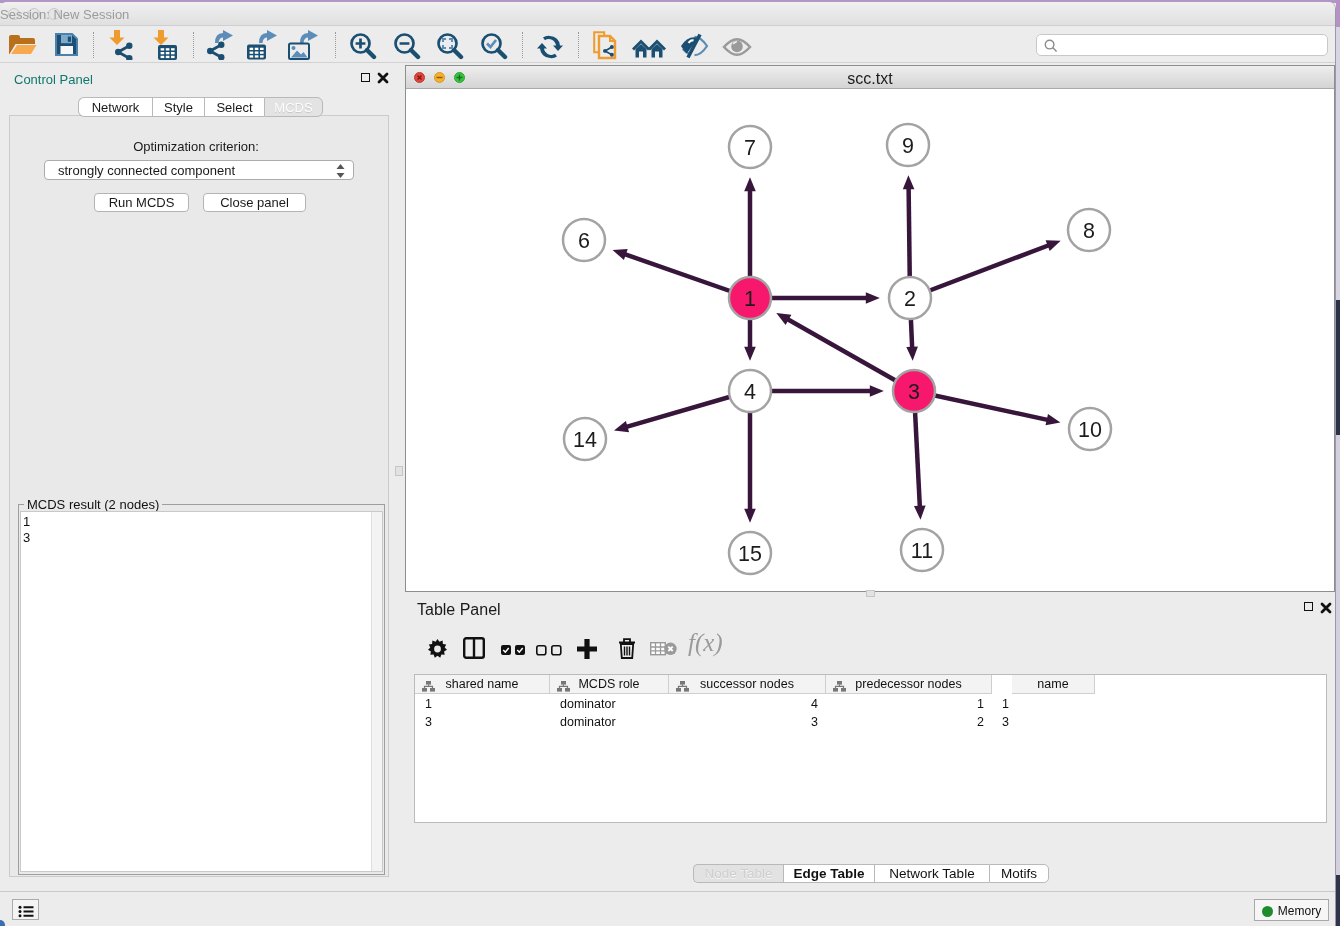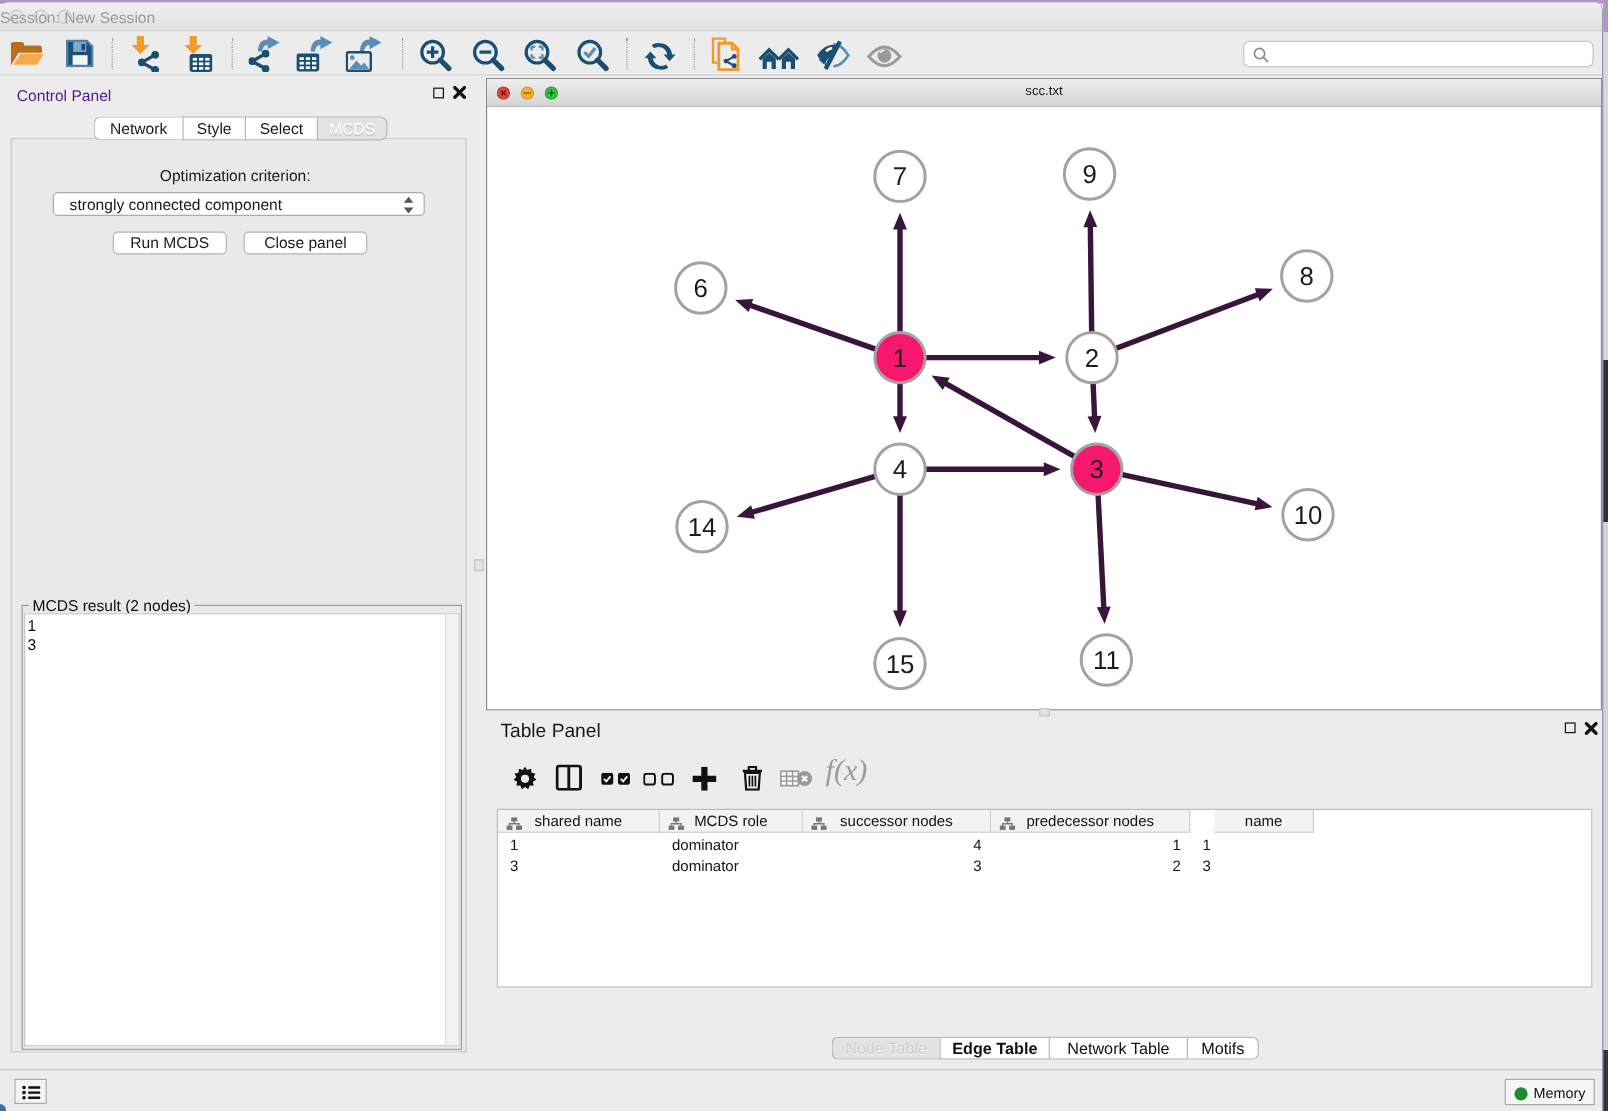--- a/index.html
+++ b/index.html
@@ -9,30 +9,30 @@
 #win{left:0;top:2px;width:1336px;height:924px;background:#ececec;border-top-left-radius:7px;border-top-right-radius:7px;overflow:hidden;border-right:1px solid #9a97ad}
 #titlebar{left:0;top:0;width:1336px;height:24px;background:linear-gradient(#f0f0f0,#e0e0e0);border-bottom:1px solid #cfcfcf}
 .tl{width:12px;height:12px;border-radius:50%;background:#e6e6e6;border:1px solid #c9c9c9;position:absolute;top:6px}
 #titletext{width:100%;text-align:left;top:5px;color:#9b9b9b;font-size:13px}
 #toolbar{left:0;top:25px;width:1336px;height:36px;background:#ececec;border-bottom:1px solid #d2d2d2}
 .sep{position:absolute;top:5px;height:26px;width:1px;border-left:1px dotted #9a9a9a}
 .ticon{position:absolute;top:4px}
 #searchbox{left:1036px;top:7px;width:292px;height:22px;background:#fff;border:1px solid #c8c8c8;border-radius:5px}
 
 #cpanel{left:0;top:61px;width:392px;height:827px;background:#ececec}
-#cphead{left:14px;top:9px;font-size:13px;color:#4c1d95}
+#cphead{left:14px;top:9px;font-size:13px;color:#0f766e}
 #cpbody2{left:9px;top:52px;width:380px;height:762px;background:#e9e9e9;border:1px solid #cbcbcb}
 .tab{position:absolute;top:34px;height:20px;background:#fff;border:1px solid #b9b9b9;border-right:none;color:#1a1a1a;font-size:13px;text-align:center;line-height:19px}
 .tabsel{background:#e3e3e3;color:#fdfdfd;text-shadow:0 1px 0 #cacaca}
 .btn{position:absolute;height:19px;background:#fff;border:1px solid #b4b4b4;border-radius:4px;font-size:13px;color:#1a1a1a;text-align:center;line-height:17px}
 
 #netwin{left:405px;top:63px;width:930px;height:527px;background:#fff;border:1px solid #8e8e8e}
 #nettitle{left:0;top:0;width:928px;height:23px;background:linear-gradient(#eeeeee,#d4d4d4);border-bottom:1px solid #aaaaaa}
 .tl2{width:11px;height:11px;border-radius:50%;position:absolute;top:6px}
-#nettext{width:100%;text-align:center;top:4px;color:#1c1c1c;font-size:11px}
+#nettext{width:100%;text-align:center;top:4px;color:#1c1c1c;font-size:16px}
 
 #tpanel{left:405px;top:596px;width:931px;height:292px;background:#ececec}
 #tphead{left:12px;top:3px;font-size:16px;color:#1a1a1a}
 #ttable{left:9px;top:76px;width:913px;height:149px;background:#fff;border:1px solid #bbbbbb}
 .th{position:absolute;top:0;height:19px;background:#f3f3f3;border-right:1px solid #cfcfcf;border-bottom:1px solid #cfcfcf;font-size:12.5px;color:#111;text-align:center;line-height:19px}
 .td{position:absolute;font-size:12.5px;color:#111;height:18px;line-height:18px}
 .btab{position:absolute;top:266px;height:19px;background:#fff;border:1px solid #b9b9b9;border-right:none;font-size:13.5px;color:#111;text-align:center;line-height:18px}
 
 #statusbar{left:0;top:889px;width:1336px;height:36px;background:#ececec;border-top:1px solid #c9c9c9}
 </style></head>

